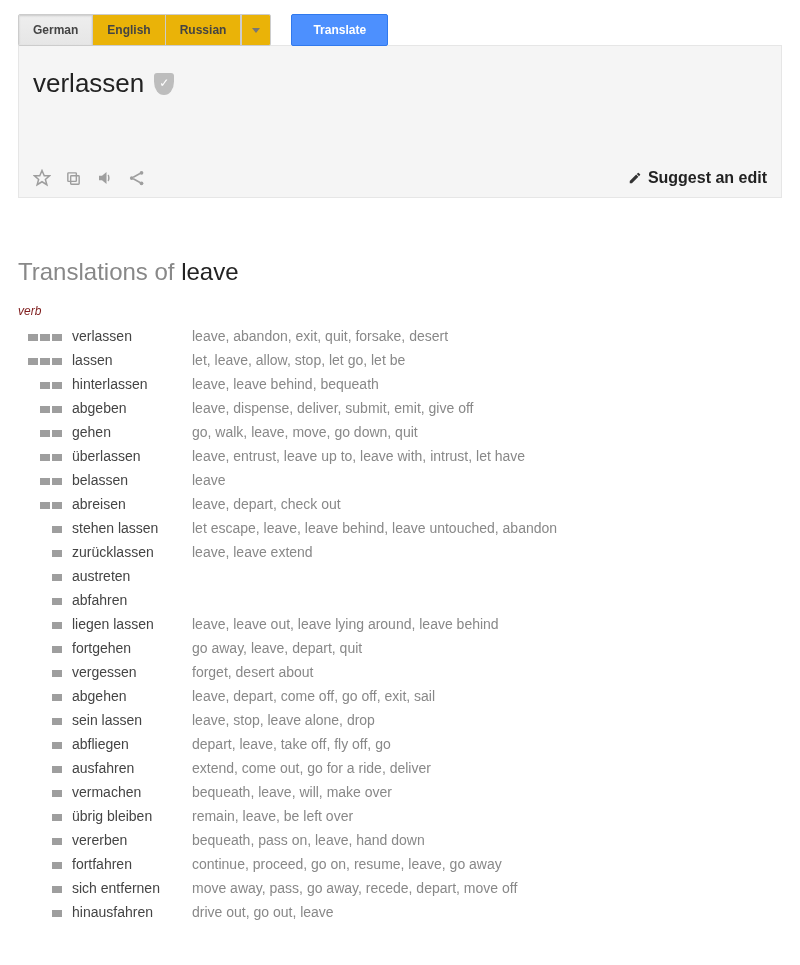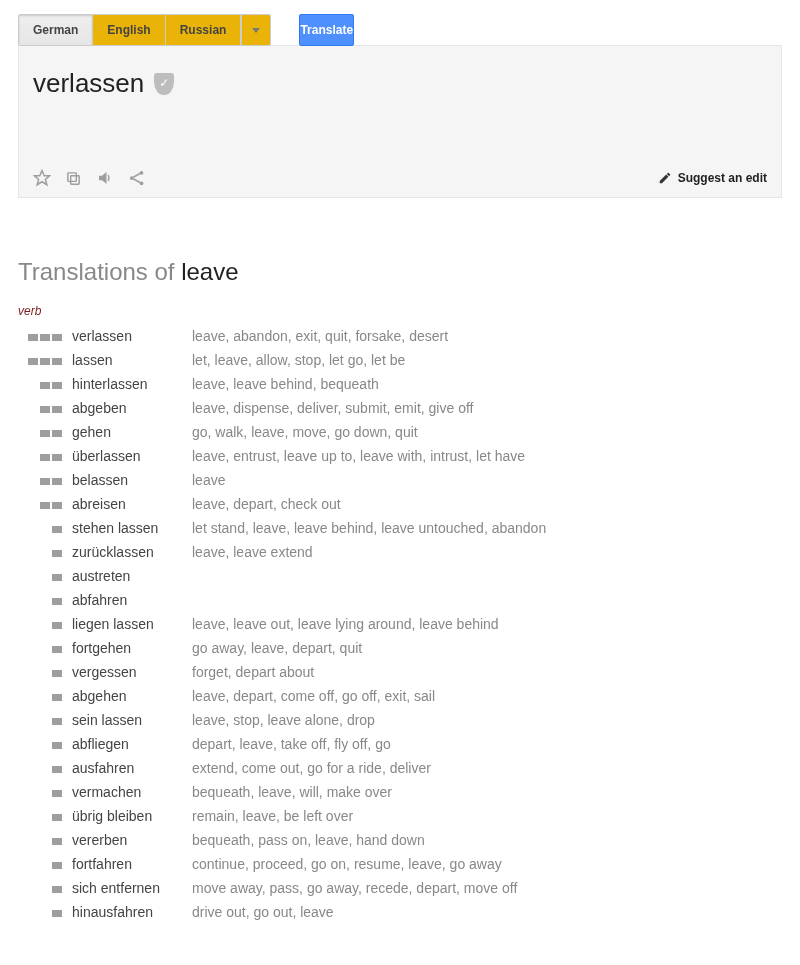--- a/index.html
+++ b/index.html
@@ -7,21 +7,21 @@
     margin: 0;
     padding: 14px 18px;
     font-family: Arial, Helvetica, sans-serif;
     font-size: 13px;
     color: #333;
     background: #fff;
     width: 800px;
   }
 
   
-  .top-row { display: flex; align-items: flex-end; gap: 8px; }
+  .top-row { display: flex; align-items: flex-end; gap: 0; }
   .lang-tabs {
     display: flex;
     border: 1px solid #ccc;
     border-radius: 2px;
     overflow: hidden;
   }
   .lang-tab {
     padding: 8px 14px;
     font-weight: bold;
     color: #444;
@@ -36,21 +36,21 @@
     box-shadow: inset 0 1px 2px rgba(0,0,0,.15);
   }
   .lang-tab.dropdown { padding: 8px 10px; border-left: 1px solid #ccc; }
   .btn-translate {
     margin-left: 20px;
     background: #4d90fe;
     color: #fff;
     font-weight: bold;
     border: 1px solid #3079ed;
     border-radius: 2px;
-    padding: 8px 0;
+    padding: 8px 21px;
     font-size: 12px;
     cursor: pointer;
   }
   .caret-down {
     display: inline-block;
     width: 0; height: 0;
     border-left: 4px solid transparent;
     border-right: 4px solid transparent;
     border-top: 5px solid #777;
     vertical-align: middle;
@@ -83,21 +83,21 @@
     display: flex;
     justify-content: space-between;
     align-items: center;
     margin-top: 70px;
     color: #757575;
   }
   .footer-left { display: flex; gap: 14px; align-items: center; }
   .icon-btn { cursor: pointer; display: inline-flex; }
   .suggest-edit {
     display: flex; align-items: center; gap: 6px;
-    font-weight: bold; font-size: 12px; color: #222; cursor: pointer;
+    font-weight: bold; font-size: 16px; color: #222; cursor: pointer;
   }
 
   
   .section { margin-top: 60px; }
   .section-title { font-size: 24px; color: #888; font-weight: normal; margin: 0 0 18px 0; }
   .section-title .word { color: #222; }
   .pos-label { font-style: italic; color: #7f1d1d; margin-bottom: 6px; font-size: 12px; }
 
   .trans-table { width: 100%; }
   .trans-row { display: flex; align-items: baseline; padding: 4px 0; }
@@ -252,21 +252,21 @@
         <div class="term-cell">abreisen</div>
         <div class="meanings-cell">leave, depart, check out</div>
       </div>
       <div class="trans-row">
         <div class="freq-cell">
           <div class="freq-bar-group">
             <span class="freq-seg on"></span>
           </div>
         </div>
         <div class="term-cell">stehen lassen</div>
-        <div class="meanings-cell">let stand, leave, leave behind, leave untouched, abandon</div>
+        <div class="meanings-cell">let escape, leave, leave behind, leave untouched, abandon</div>
       </div>
       <div class="trans-row">
         <div class="freq-cell">
           <div class="freq-bar-group">
             <span class="freq-seg on"></span>
           </div>
         </div>
         <div class="term-cell">zurücklassen</div>
         <div class="meanings-cell">leave, leave extend</div>
       </div>
@@ -304,21 +304,21 @@
         <div class="term-cell">fortgehen</div>
         <div class="meanings-cell">go away, leave, depart, quit</div>
       </div>
       <div class="trans-row">
         <div class="freq-cell">
           <div class="freq-bar-group">
             <span class="freq-seg on"></span>
           </div>
         </div>
         <div class="term-cell">vergessen</div>
-        <div class="meanings-cell">forget, depart about</div>
+        <div class="meanings-cell">forget, desert about</div>
       </div>
       <div class="trans-row">
         <div class="freq-cell">
           <div class="freq-bar-group">
             <span class="freq-seg on"></span>
           </div>
         </div>
         <div class="term-cell">abgehen</div>
         <div class="meanings-cell">leave, depart, come off, go off, exit, sail</div>
       </div>

